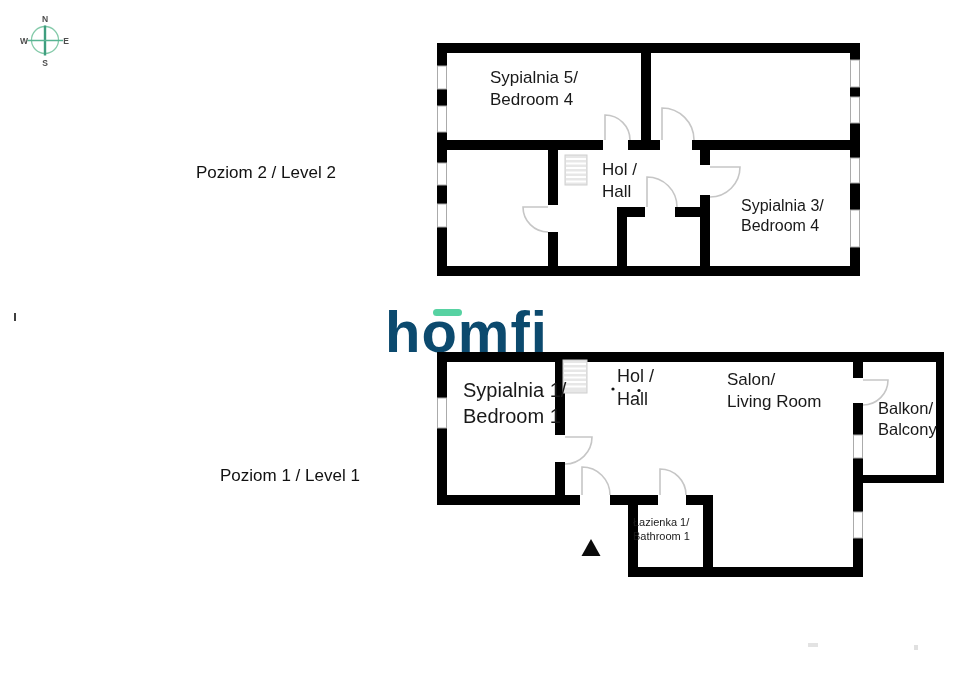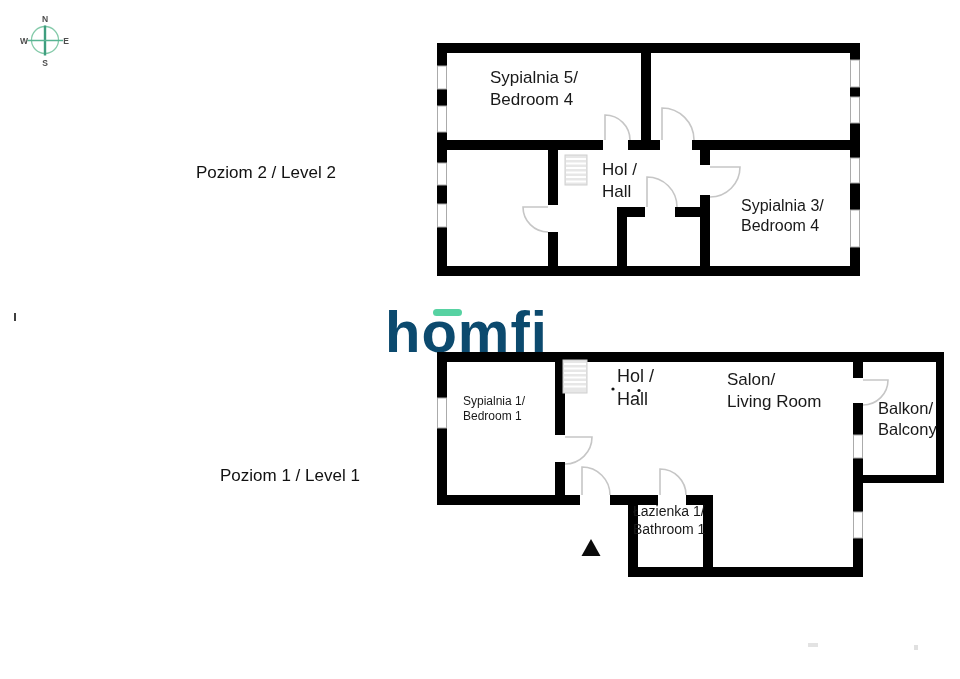--- a/index.html
+++ b/index.html
@@ -169,34 +169,34 @@
   </div>
   <div class="label" style="left:602px;top:159px;font-size:17px;">
     <div>Hol /</div>
     <div>Hall</div>
   </div>
   <div class="label" style="left:741px;top:196px;font-size:16px;">
     <div>Sypialnia 3/</div>
     <div>Bedroom 4</div>
   </div>
 
-  <div class="label" style="left:463px;top:394px;font-size:12px;">
+  <div class="label" style="left:463px;top:378px;font-size:20px;">
     <div>Sypialnia 1/</div>
     <div>Bedroom 1</div>
   </div>
   <div class="label" style="left:617px;top:365px;font-size:18px;">
     <div>Hol /</div>
     <div>Hall</div>
   </div>
   <div class="label" style="left:727px;top:369px;font-size:17px;">
     <div>Salon/</div>
     <div>Living Room</div>
   </div>
   <div class="label" style="left:878px;top:398px;font-size:16.5px;">
     <div>Balkon/</div>
     <div>Balcony</div>
   </div>
-  <div class="label" style="left:633px;top:503px;font-size:14px;">
+  <div class="label" style="left:633px;top:515px;font-size:11px;">
     <div>Łazienka 1/</div>
     <div>Bathroom 1</div>
   </div>
 
 </div>
 
 </body></html>

